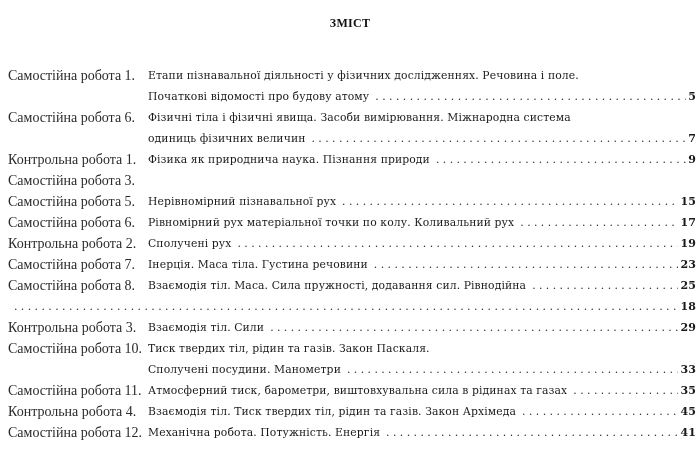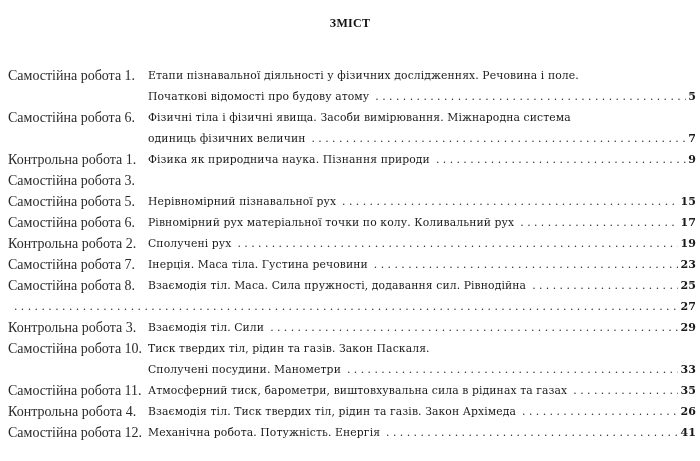--- a/index.html
+++ b/index.html
@@ -176,21 +176,21 @@
           <span class="toc-title-text">Взаємодія тіл. Маса. Сила пружності, додавання сил. Рівнодійна</span>
           <span class="toc-dots"></span>
           <span class="toc-page">25</span>
         </div>
       </div>
     </div>
     <div class="toc-row">
       <div class="toc-body">
         <div class="toc-line">
           <span class="toc-dots"></span>
-          <span class="toc-page">27</span>
+          <span class="toc-page">18</span>
         </div>
       </div>
     </div>
     <div class="toc-row">
       <div class="toc-label">Контрольна робота 3.</div>
       <div class="toc-body">
         <div class="toc-line">
           <span class="toc-title-text">Взаємодія тіл. Сили</span>
           <span class="toc-dots"></span>
           <span class="toc-page">29</span>
@@ -219,21 +219,21 @@
           <span class="toc-page">35</span>
         </div>
       </div>
     </div>
     <div class="toc-row">
       <div class="toc-label">Контрольна робота 4.</div>
       <div class="toc-body">
         <div class="toc-line">
           <span class="toc-title-text">Взаємодія тіл. Тиск твердих тіл, рідин та газів. Закон Архімеда</span>
           <span class="toc-dots"></span>
-          <span class="toc-page">26</span>
+          <span class="toc-page">45</span>
         </div>
       </div>
     </div>
     <div class="toc-row">
       <div class="toc-label">Самостійна робота 12.</div>
       <div class="toc-body">
         <div class="toc-line">
           <span class="toc-title-text">Механічна робота. Потужність. Енергія</span>
           <span class="toc-dots"></span>
           <span class="toc-page">41</span>

